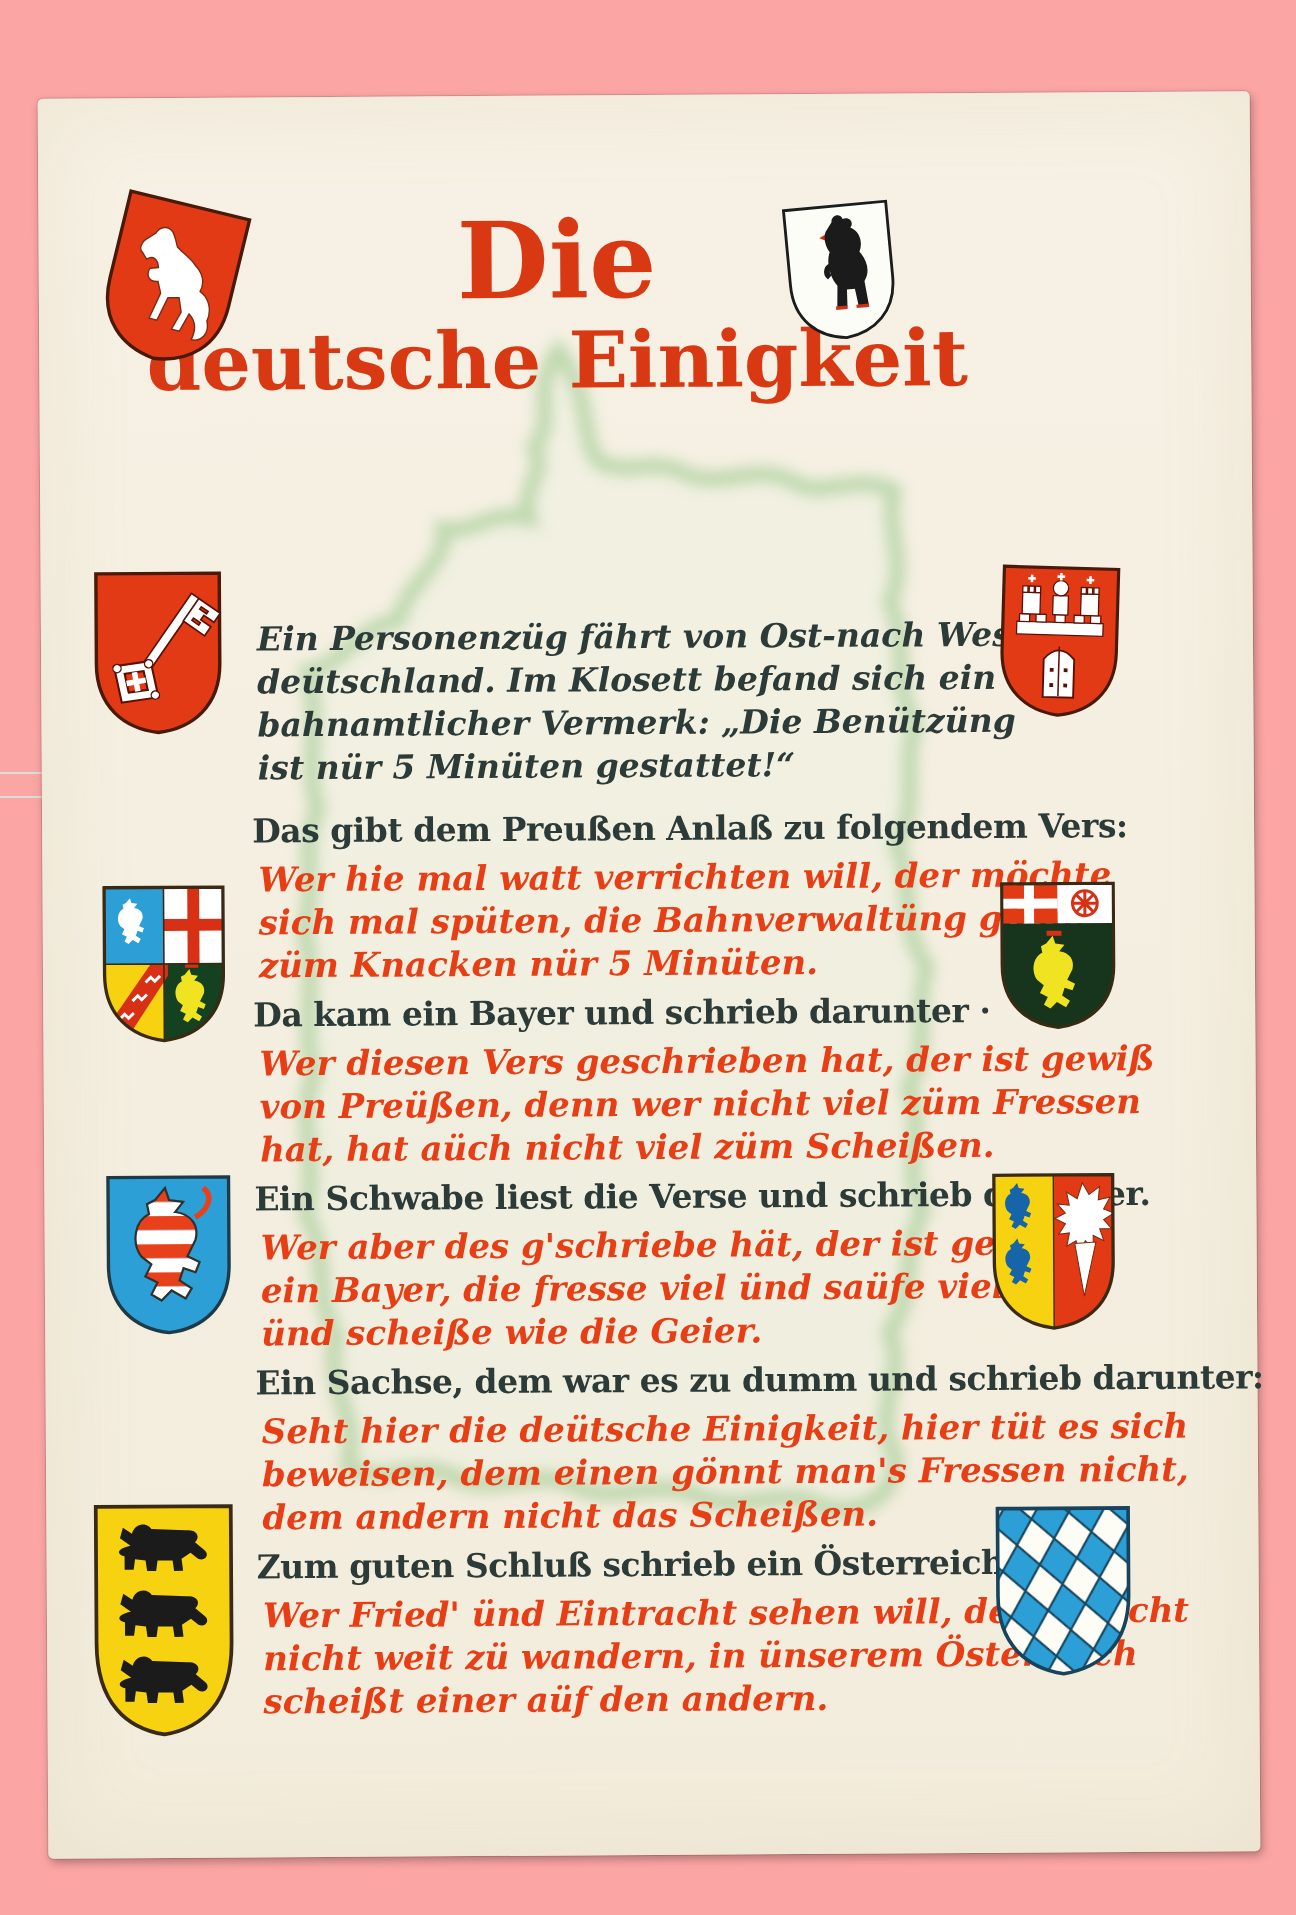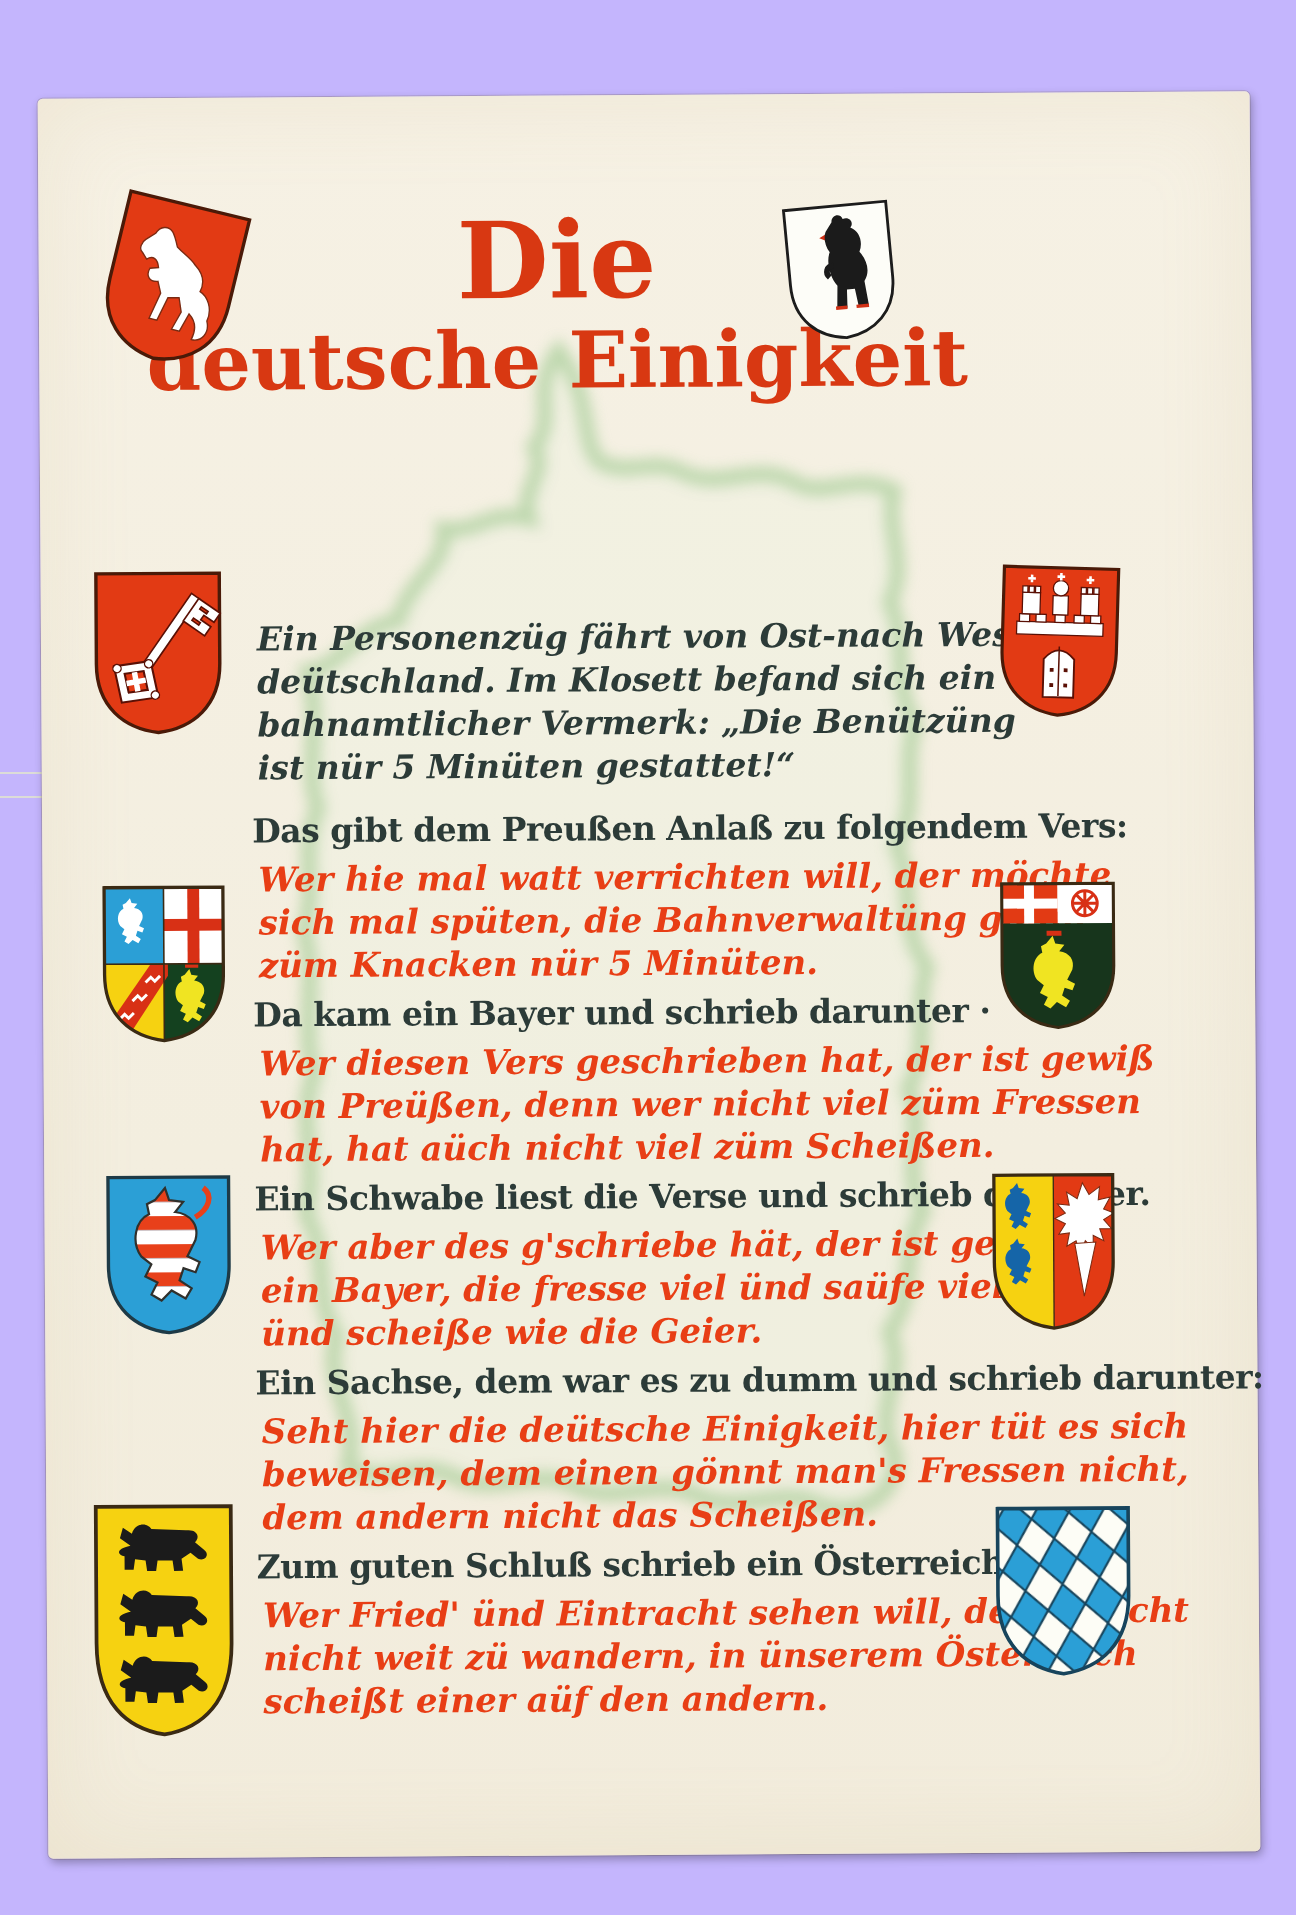--- a/index.html
+++ b/index.html
@@ -1,16 +1,16 @@
 <!DOCTYPE html>
 <html style="--title-red: #d83812; --verse-red: #e83e15; --ink: #2c3b38;"><head>
 <meta charset="utf-8">
 <style>
   html,body{margin:0;padding:0;}
-  .page{position:relative;width:1296px;height:1915px;background:#c4b5fd;overflow:hidden;
+  .page{position:relative;width:1296px;height:1915px;background:#fca5a5;overflow:hidden;
         font-family:"DejaVu Serif",serif;}
   .scratch{position:absolute;left:0;height:2px;background:#dcdcd8;}
   .card{position:absolute;left:43px;top:95px;width:1212px;height:1760px;
         background:linear-gradient(180deg,#f6f1e4 0%,#f3eedf 60%,#f2ecdc 100%);
         transform:rotate(-0.35deg);border-radius:5px;
         box-shadow:2px 4px 10px rgba(0,0,0,.30),0 0 0 1px rgba(120,100,70,.25),
                    inset 0 0 90px rgba(205,185,140,.18);}
   .map{position:absolute;left:205px;top:225px;width:710px;height:1480px;
        filter:blur(7px);opacity:.62;z-index:0;}
   .title{position:absolute;top:112px;left:-88px;width:100%;text-align:center;

